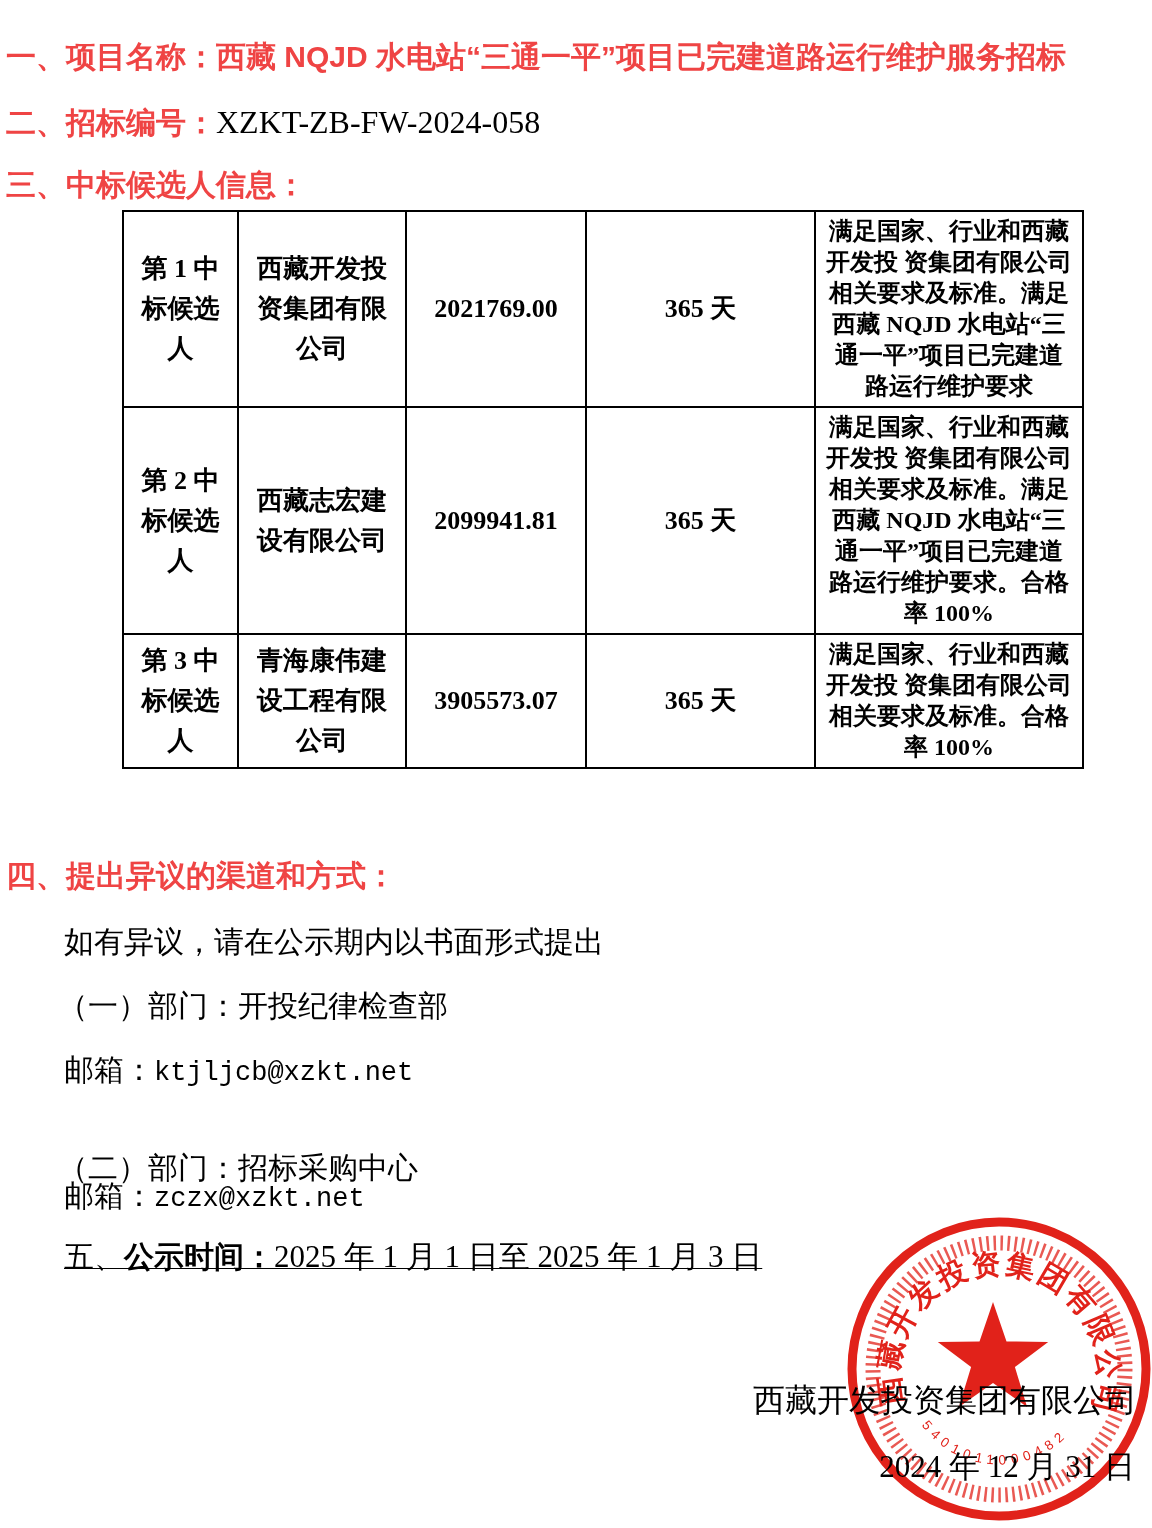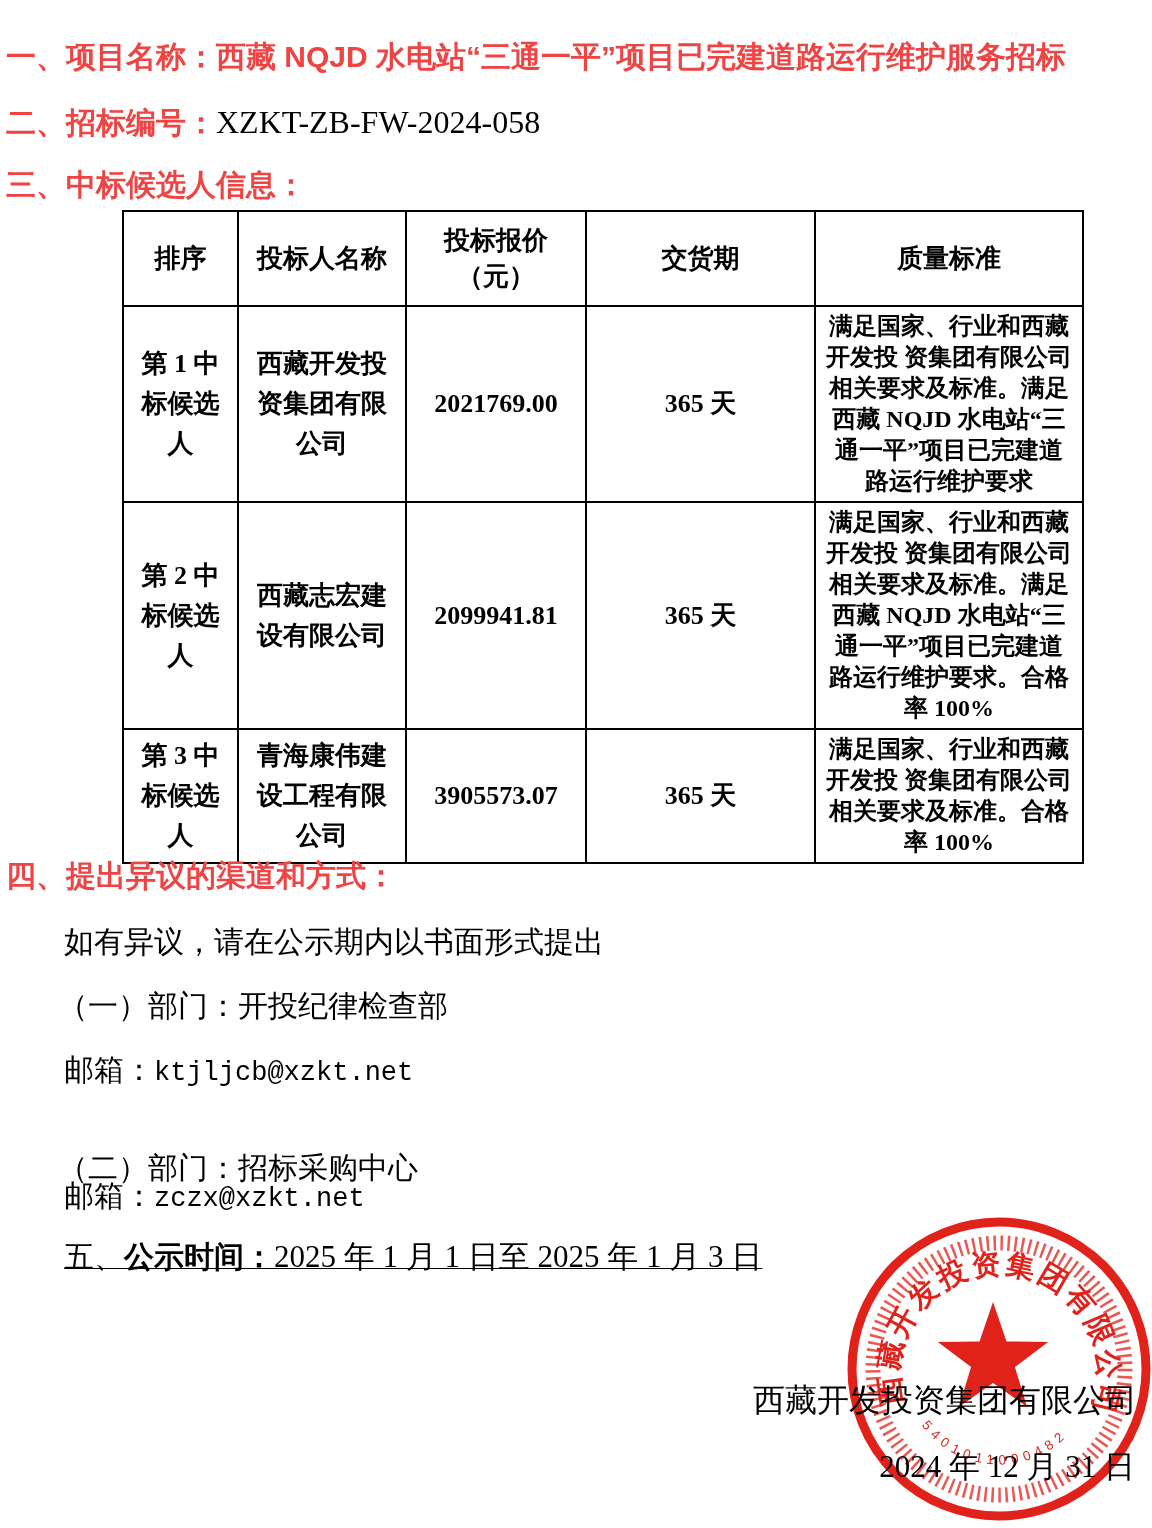--- a/index.html
+++ b/index.html
@@ -61,28 +61,20 @@
 
   <table class="bid-table">
     <colgroup>
       <col style="width:115px">
         <col style="width:168px">
         <col style="width:180px">
       <col style="width:229px">
         <col style="width:268px">
     </colgroup>
     <tbody>
-        <tr style="height:95px">
-      <th>排序</th>
-      <th>投标人名称</th>
-      <th>投标报价
-（元）</th>
-      <th>交货期</th>
-      <th>质量标准</th>
-    </tr>
     <tr style="height:190px">
       <td>第 1 中标候选人</td>
       <td>西藏开发投资集团有限公司</td>
       <td>2021769.00</td>
       <td>365 天</td>
       <td class="quality">满足国家、行业和西藏开发投 资集团有限公司相关要求及标准。满足西藏 NQJD 水电站“三通一平”项目已完建道路运行维护要求</td>
     </tr>
     <tr style="height:215px">
       <td>第 2 中标候选人</td>
       <td>西藏志宏建设有限公司</td>

